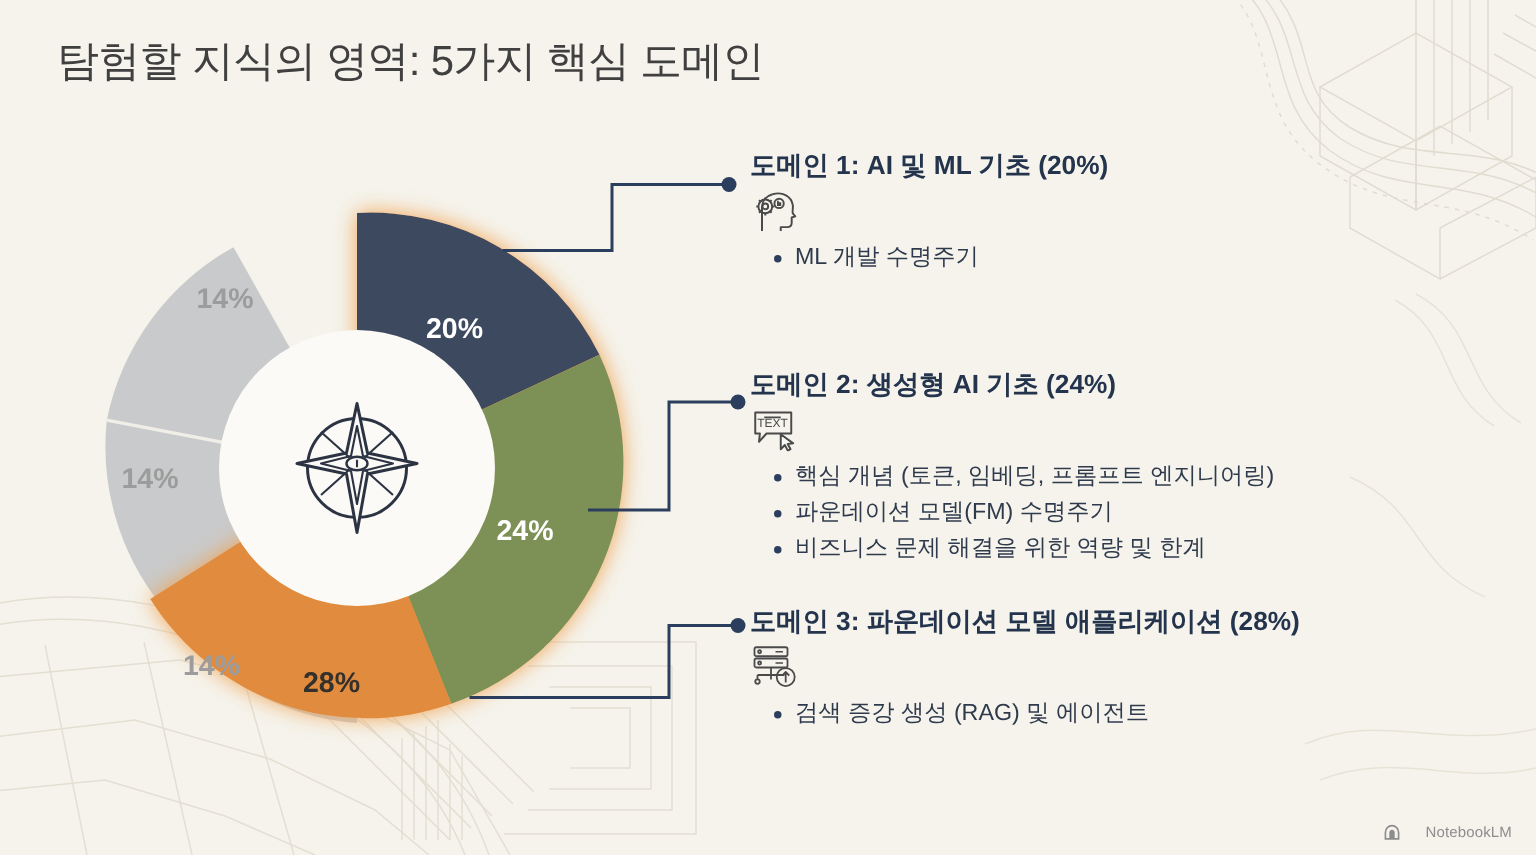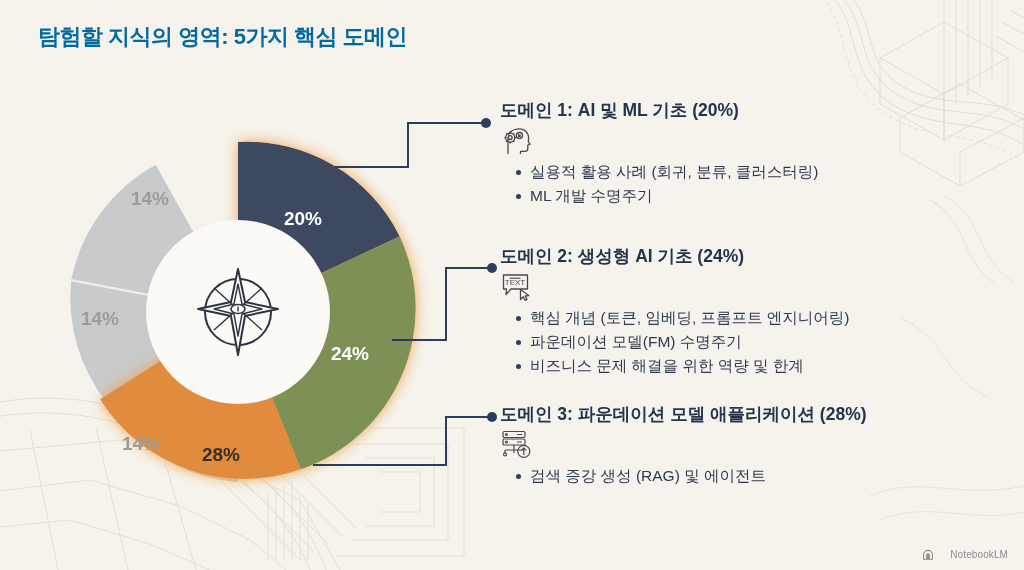--- a/index.html
+++ b/index.html
@@ -29,23 +29,23 @@
     position: absolute;
     inset: 0;
     z-index: 2;
   }
 
   
   .title {
     position: absolute;
     left: 38px;
     top: 22px;
-    font-size: 22px;
-    font-weight: 700;
-    color: #0369a1;
+    font-size: 28px;
+    font-weight: 400;
+    color: #404040;
     letter-spacing: -0.5px;
     white-space: nowrap;
   }
 
   
   .chart-wrap {
     position: absolute;
     left: 38px;
     top: 112px;
     width: 400px;
@@ -124,21 +124,21 @@
     border-radius: 50%;
     background: #2c3e5d;
   }
 
   
   .watermark {
     position: absolute;
     right: 16px;
     bottom: 9px;
     display: flex;
-    align-items: flex-start;
+    align-items: center;
     gap: 16px;
     font-size: 10px;
     color: #8d8d8d;
     letter-spacing: 0.1px;
   }
   .watermark svg { display: block; }
 </style>
 </head>
 <body>
 
@@ -278,21 +278,20 @@
           <circle cx="10.2" cy="12.6" r="4.6"></circle>
           <circle cx="10.2" cy="12.6" r="1.9"></circle>
           <path d="M10.2 6.6 L10.2 8.4 M10.2 16.8 L10.2 18.6 M4.2 12.6 L6 12.6 M14.4 12.6 L16.2 12.6
                    M6 8.4 L7.3 9.7 M13.1 15.5 L14.4 16.8 M14.4 8.4 L13.1 9.7 M7.3 15.5 L6 16.8"></path>
           <circle cx="19.4" cy="10.6" r="3.1"></circle>
           <path d="M18 9.4 L19.2 9.4 M18 11.6 L20.8 11.6 M18 10.5 L20.8 10.5"></path>
         </g>
       </svg>
     </div>
     <ul class="bullets">
-      <li>실용적 활용 사례 (회귀, 분류, 클러스터링)</li>
       <li>ML 개발 수명주기</li>
     </ul>
   </div>
 
   <div class="domain-block b2">
     <div class="domain-head">
       <span class="htext">도메인 2: 생성형 AI 기초 (24%)</span>
       <svg class="hicon" viewBox="0 0 34 30">
         <g stroke="#4a4a4a" stroke-width="1.3" fill="none" stroke-linejoin="round">
           <path d="M3.5 4 L27.5 4 L27.5 18 L11 18 L6 23.5 L6.6 18 L3.5 18 Z"></path>

